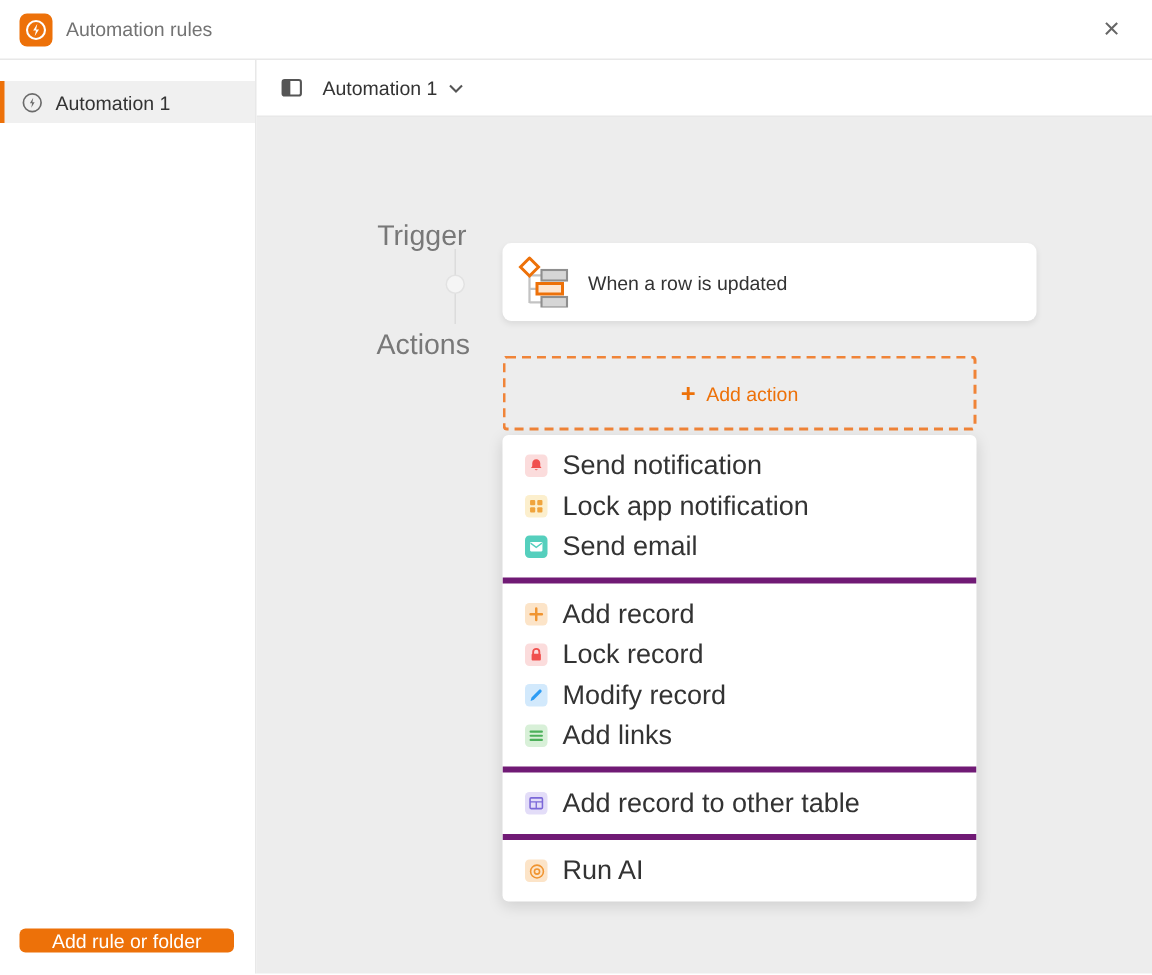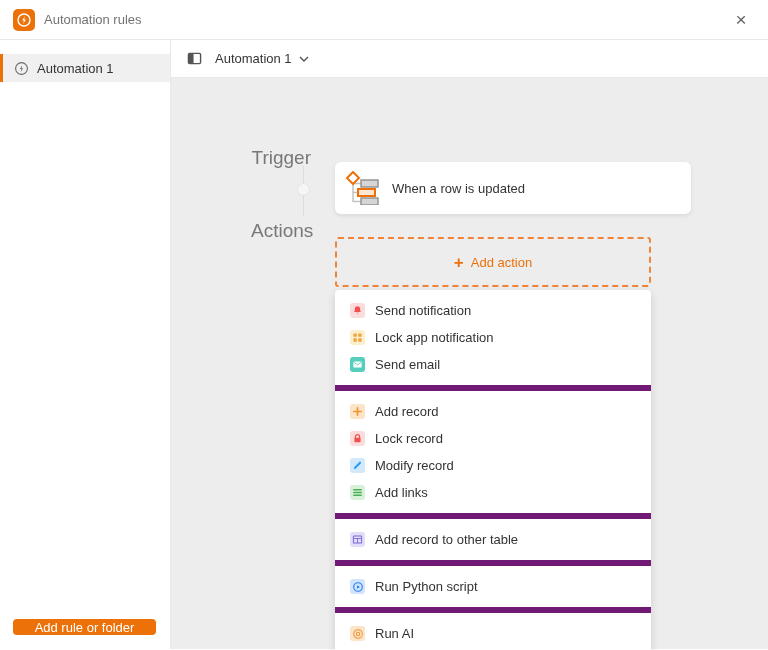--- a/index.html
+++ b/index.html
@@ -75,24 +75,24 @@
     color:#ed7109; font-size:13px; cursor:pointer; font-family:"Liberation Sans",sans-serif;
     display:flex; align-items:center; justify-content:center; gap:7px;
   }
   .add-action-btn .plus { font-size:17px; font-weight:bold; line-height:1; }
   
   .action-menu {
     position:absolute; left:164px; top:212px; width:316px; background:#fff;
     border-radius:4px; box-shadow:0 3px 10px rgba(0,0,0,0.13); overflow:hidden;
   }
   .menu-group { padding:7px 0; }
-  .menu-group + .menu-group { border-top:6px solid #701a75; }
+  .menu-group + .menu-group { border-top:4px solid #701a75; }
   .menu-item {
     height:27px; display:flex; align-items:center; padding:0 15px; gap:10px;
-    cursor:pointer; color:#333; font-size:13px;
+    cursor:pointer; color:#333; font-size:18px;
   }
   .mi-icon {
     width:15px; height:15px; border-radius:3px; flex-shrink:0;
     display:flex; align-items:center; justify-content:center;
   }
 </style>
 </head>
 <body>
 
 <div class="win-header">
@@ -236,31 +236,20 @@
             <span class="mi-icon" style="background: rgb(227, 221, 248); color: rgb(123, 104, 216);">
               <svg width="11" height="11" viewBox="0 0 16 16">
                 <rect x="2" y="2.8" width="12" height="10.4" rx="1" fill="none" stroke="currentColor" stroke-width="1.5"></rect>
                 <path d="M2 6.6h12M8 6.6v6.6" stroke="currentColor" stroke-width="1.3" fill="none"></path>
               </svg>
             </span>
             <span>Add record to other table</span>
           </div>
         </div>
 
-        <div class="menu-group">
-          <div class="menu-item">
-            <span class="mi-icon" style="background: rgb(210, 228, 252); color: rgb(45, 127, 244);">
-              <svg width="12" height="12" viewBox="0 0 16 16">
-                <circle cx="8" cy="8" r="5.7" fill="none" stroke="currentColor" stroke-width="1.5"></circle>
-                <path d="M6.7 5.6 10.6 8l-3.9 2.4z" fill="currentColor"></path>
-              </svg>
-            </span>
-            <span>Run Python script</span>
-          </div>
-        </div>
 
         <div class="menu-group">
           <div class="menu-item">
             <span class="mi-icon" style="background: rgb(252, 228, 200); color: rgb(240, 148, 48);">
               <svg width="12" height="12" viewBox="0 0 16 16">
                 <circle cx="8" cy="8" r="5.7" fill="none" stroke="currentColor" stroke-width="1.4"></circle>
                 <circle cx="8" cy="8" r="2.3" fill="none" stroke="currentColor" stroke-width="1.4"></circle>
               </svg>
             </span>
             <span>Run AI</span>

